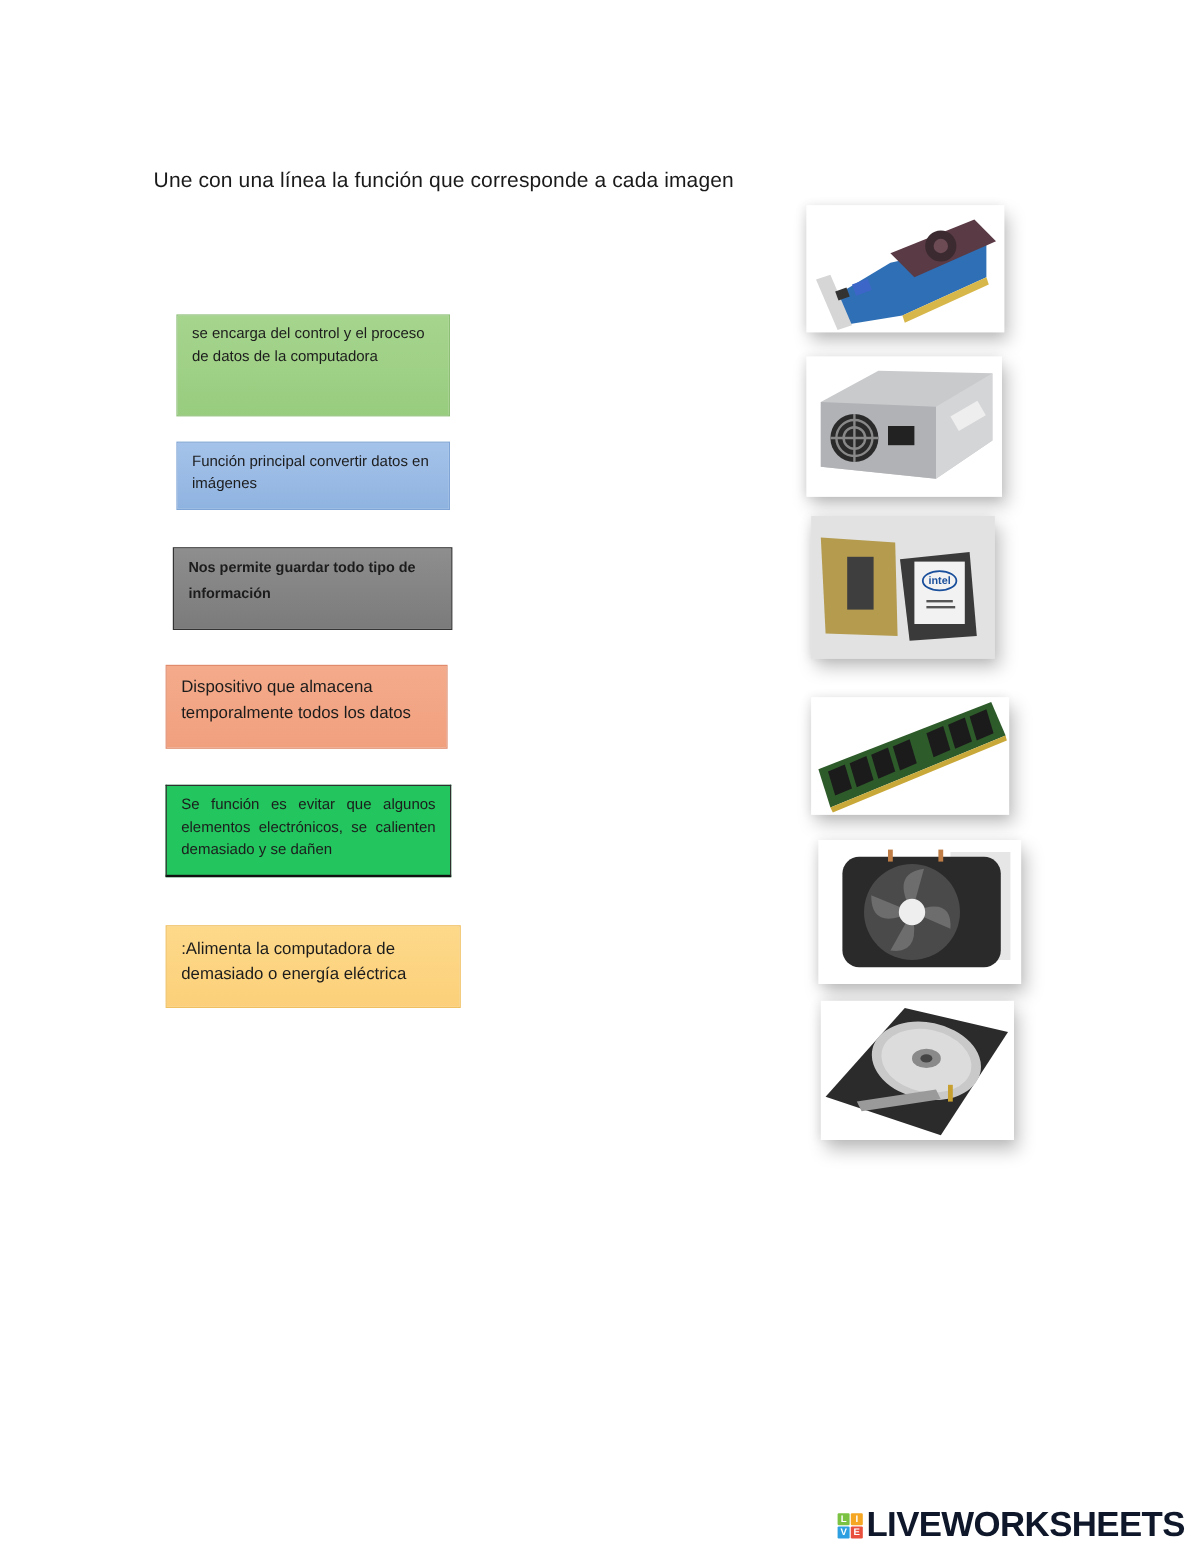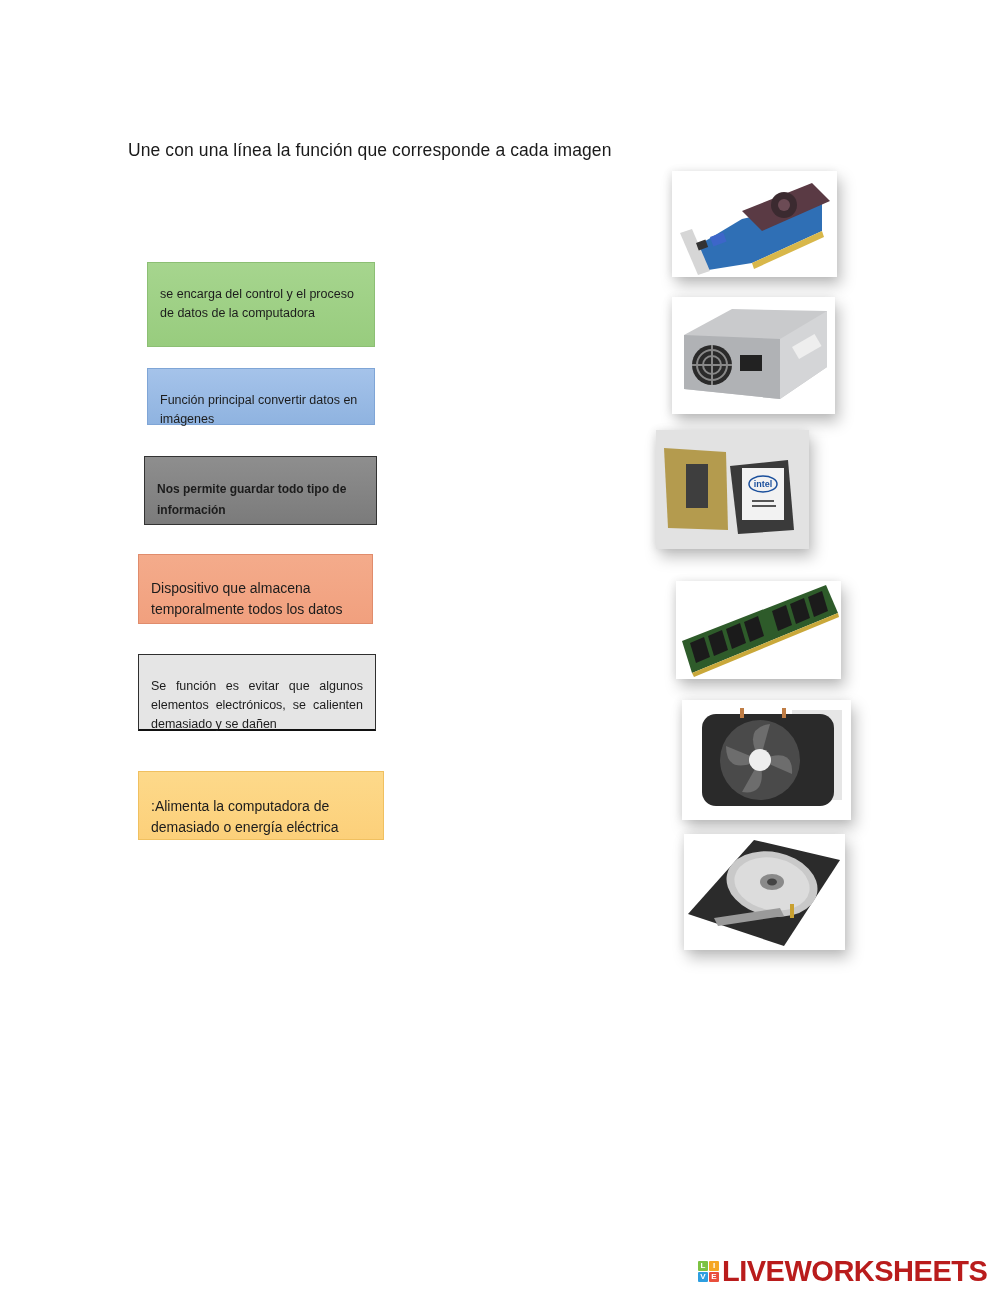--- a/index.html
+++ b/index.html
@@ -10,61 +10,61 @@
     color: #111;
   }
   .title {
     position: absolute; left: 128px; top: 140px;
     font-size: 17.5px; color: #1a1a1a; letter-spacing: 0.1px;
   }
   .box {
     position: absolute; box-sizing: border-box;
     font-size: 13px; line-height: 19px; color: #1c1c1c;
   }
-  .box .txt { display: block; margin-top: 16px; }
+  .box .txt { display: block; }
   .b1 { left: 147px; top: 262px; width: 228px; height: 85px;
         background: linear-gradient(#a6d58e, #98cc7e); border: 1px solid #8cbf74;
         padding: 6px 10px 0 12px; font-size: 12.5px; }
   .b2 { left: 147px; top: 368px; width: 228px; height: 57px;
         background: linear-gradient(#a5c3ea, #8fb3e0); border: 1px solid #7fa5d6;
         padding: 6px 10px 12px 12px; font-size: 12.5px; }
   .b3 { left: 144px; top: 456px; width: 233px; height: 69px;
         background: linear-gradient(#8e8e8e, #7b7b7b); border: 1px solid #333;
         padding: 6px 10px 0 12px; font-size: 12px; line-height: 21px; font-weight: bold; }
   .b4 { left: 138px; top: 554px; width: 235px; height: 70px;
         background: linear-gradient(#f4ab8b, #f1a07e); border: 1px solid #e08c6c;
         padding: 7px 10px 0 12px; font-size: 14px; line-height: 21px; }
   .b5 { left: 138px; top: 654px; width: 238px; height: 77px;
-        background: #e5e5e5; border: 1px solid #2f2f2f;
+        background: #22c55e; border: 1px solid #2f2f2f;
         border-bottom: 2px solid #111;
         padding: 6px 12px 0 12px; font-size: 12.5px; line-height: 19px; text-align: justify; }
   .b5 .txt { text-align: justify; text-align-last: left; }
   .b6 { left: 138px; top: 771px; width: 246px; height: 69px;
         background: linear-gradient(#fdd98a, #fcd07a); border: 1px solid #f0c060;
         padding: 8px 10px 0 12px; font-size: 14px; line-height: 21px; }
 
   .pic {
     position: absolute; background: #fff; overflow: hidden;
     box-shadow: 4px 8px 14px rgba(0,0,0,0.25), -2px 0 8px rgba(0,0,0,0.08);
   }
   .pic svg { display: block; width: 100%; height: 100%; }
   .p1 { left: 672px; top: 171px; width: 165px; height: 106px; }
   .p2 { left: 672px; top: 297px; width: 163px; height: 117px; }
-  .p3 { left: 656px; top: 430px; width: 153px; height: 119px; background: #e5e5e5; }
+  .p3 { left: 676px; top: 430px; width: 153px; height: 119px; background: #e5e5e5; }
   .p4 { left: 676px; top: 581px; width: 165px; height: 98px; }
   .p5 { left: 682px; top: 700px; width: 169px; height: 120px; }
   .p6 { left: 684px; top: 834px; width: 161px; height: 116px; }
 
   .logo {
     position: absolute; left: 698px; top: 1257px; height: 28px;
     display: flex; align-items: center;
   }
   .logo-mark { display: grid; grid-template-columns: 10px 10px; grid-template-rows: 10px 10px; gap: 1px; margin-right: 3px; }
   .logo-mark span { font-size: 8px; font-weight: bold; color: #fff; display: flex; align-items: center; justify-content: center; border-radius: 1px; }
-  .logo-text { font-size: 29px; font-weight: bold; color: #b91c1c; letter-spacing: -0.5px; font-family: "Liberation Sans", sans-serif; }
+  .logo-text { font-size: 29px; font-weight: bold; color: #0f172a; letter-spacing: -0.5px; font-family: "Liberation Sans", sans-serif; }
 </style>
 </head>
 <body>
 
 <div class="title">Une con una línea la función que corresponde a cada imagen</div>
 
 <div class="box b1">
   <span class="txt">se encarga del control y el proceso de datos de la computadora</span>
 </div>
 <div class="box b2">

